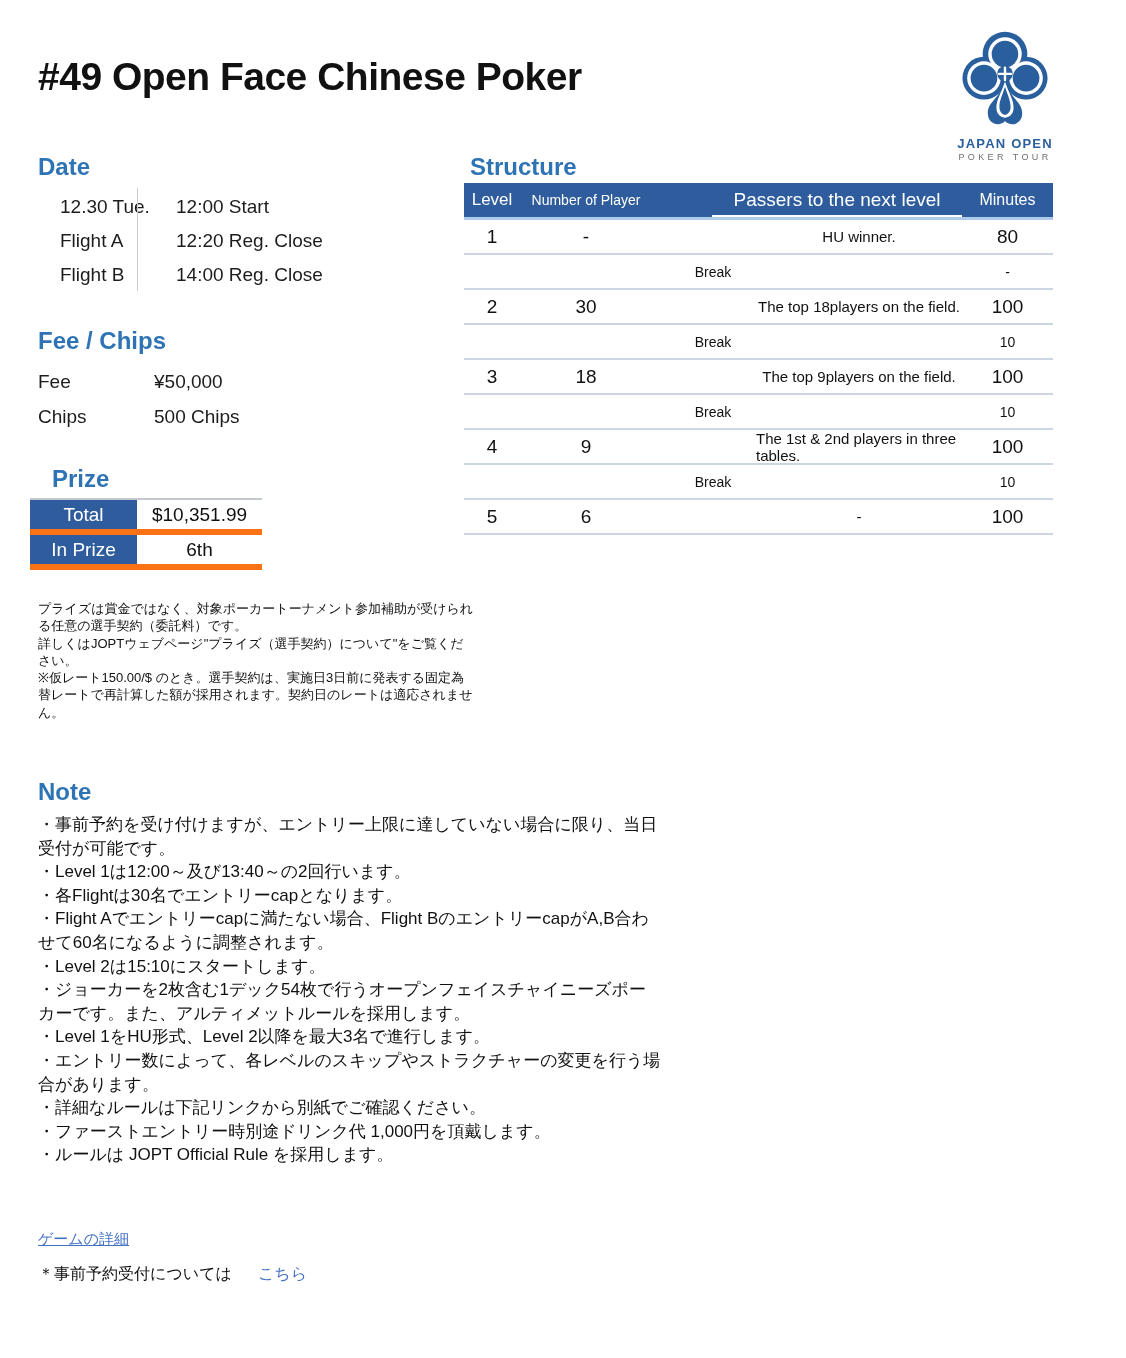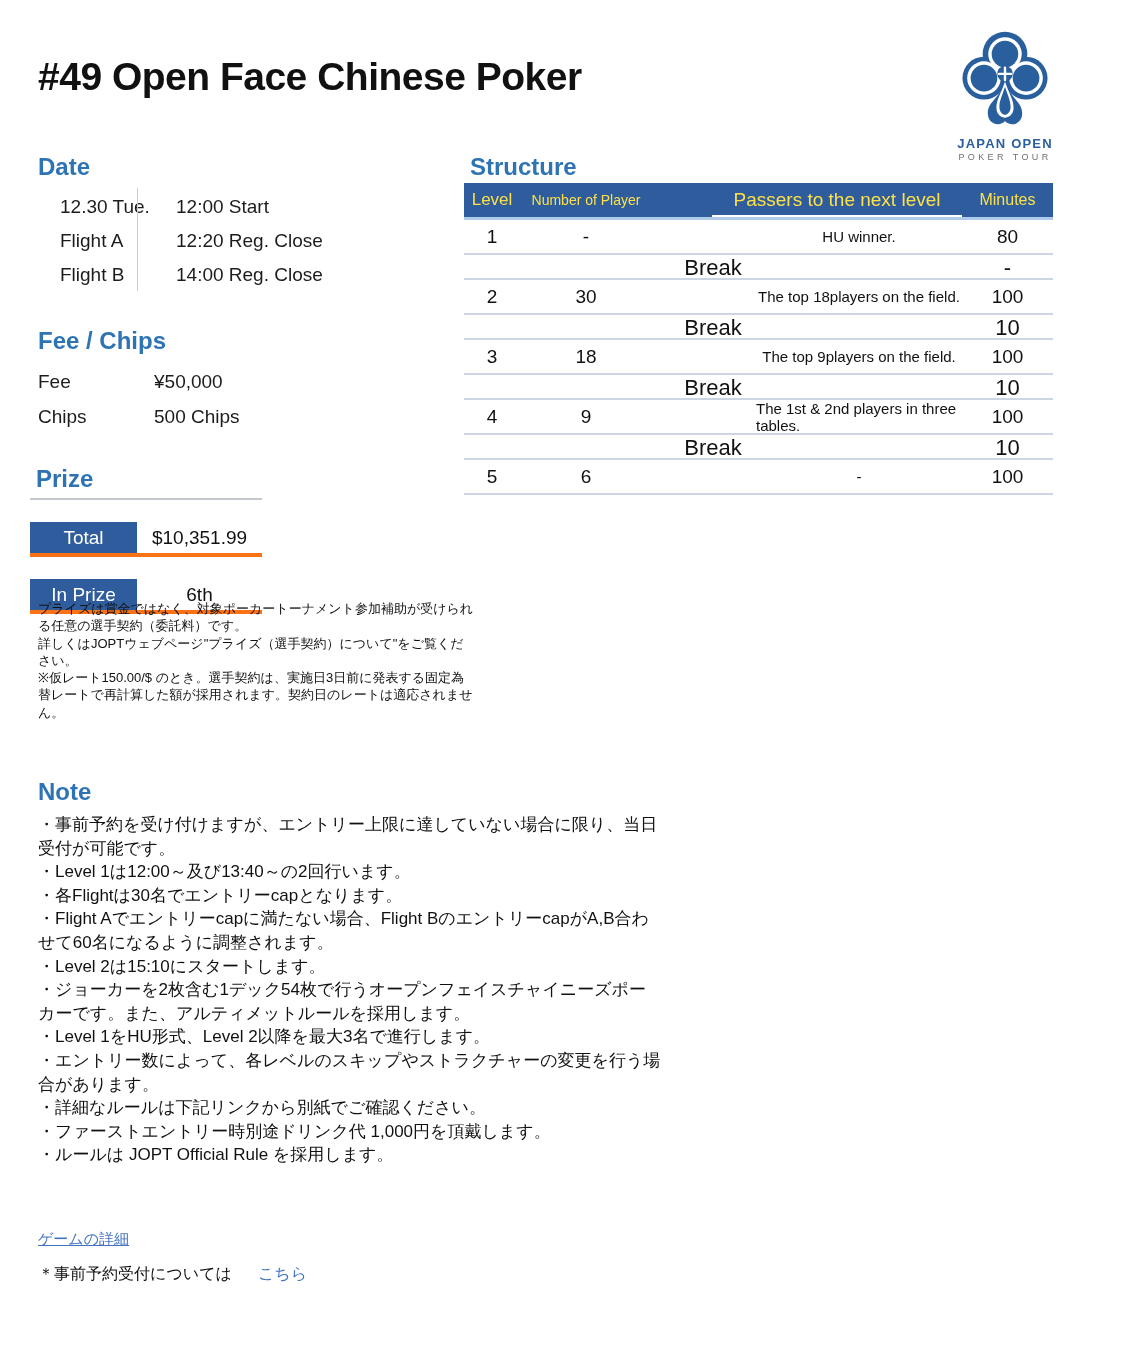--- a/index.html
+++ b/index.html
@@ -35,23 +35,23 @@
   .kv-label { width: 107px; }
   .kv-value { padding-left: 9px; }
   .date-divider { left: 137px; top: 188px; width: 1px; height: 103px; background: #cccccc; }
 
   
   .fee-heading { left: 38px; top: 327px; }
   .fee-table { left: 38px; top: 364px; font-size: 19px; }
   .fee-table .kv-row { height: 35px; }
 
   
-  .prize-heading { left: 36px; top: 465px; }
+  .prize-heading { left: 52px; top: 465px; }
   .prize-table { left: 30px; top: 498px; width: 232px; border-top: 2px solid #c3c9cf; }
-  .prize-row { display: flex; height: 35px; border-bottom: 4px solid #f97316; margin-top: 22px; }
+  .prize-row { display: flex; height: 35px; border-bottom: 6px solid #f97316; }
   .prize-label {
     width: 107px; background: #2E5C9C; color: #fff;
     display: flex; align-items: center; justify-content: center;
     font-size: 19px;
   }
   .prize-value {
     flex: 1; display: flex; align-items: center; justify-content: center;
     font-size: 19px; color: #111;
   }
   .prize-note {
@@ -59,30 +59,30 @@
     font-size: 13px; line-height: 1.33; color: #111;
     white-space: pre-line;
   }
 
   
   .structure-heading { left: 470px; top: 153px; }
   .structure-table { left: 464px; top: 183px; width: 589px; }
   .s-row { display: grid; grid-template-columns: 56px 132px 60px 250px 91px; }
   .s-row > div { display: flex; align-items: center; justify-content: center; }
   .s-header {
-    background: #2E5C9C; color: #fde047; height: 37px;
+    background: #2E5C9C; color: #ffffff; height: 37px;
     border-bottom: 3px solid #AECBEA;
   }
   .s-header .h-level { font-size: 17px; }
   .s-header .h-players { font-size: 14px; }
   .s-header .h-passers { font-size: 19px; box-shadow: inset 0 -2px 0 #ffffff; }
   .s-header .h-minutes { font-size: 16px; }
   .s-body-row { height: 35px; border-bottom: 2px solid #CBD5E3; font-size: 19px; color: #111; }
   .s-body-row .c-passers { font-size: 15px; margin-left: 44px; }
-  .s-break-row { display: grid; grid-template-columns: 498px 91px; height: 25px; border-bottom: 2px solid #CBD5E3; font-size: 22px; color: #111; }
+  .s-break-row { display: grid; grid-template-columns: 498px 91px; height: 35px; border-bottom: 2px solid #CBD5E3; font-size: 14px; color: #111; }
   .s-break-row > div { display: flex; align-items: center; justify-content: center; }
 
   
   .note-heading { left: 38px; top: 778px; }
   .note-list { left: 38px; top: 813px; width: 624px; font-size: 17px; line-height: 23.6px; color: #111; }
   .note-list p { margin: 0; }
 
   
   .game-link { left: 38px; top: 1230px; font-size: 15px; color: #4472C4; text-decoration: underline; cursor: pointer; }
   .reservation { left: 38px; top: 1264px; font-size: 16px; color: #111; }

